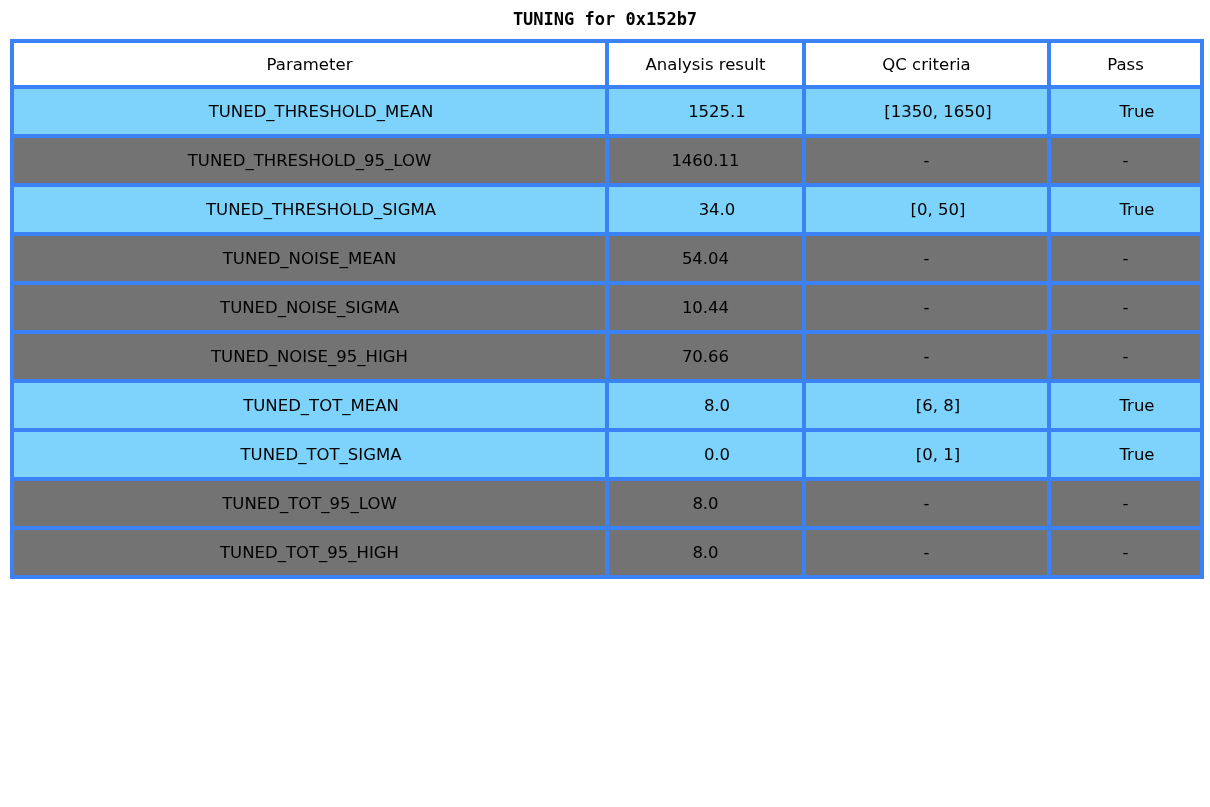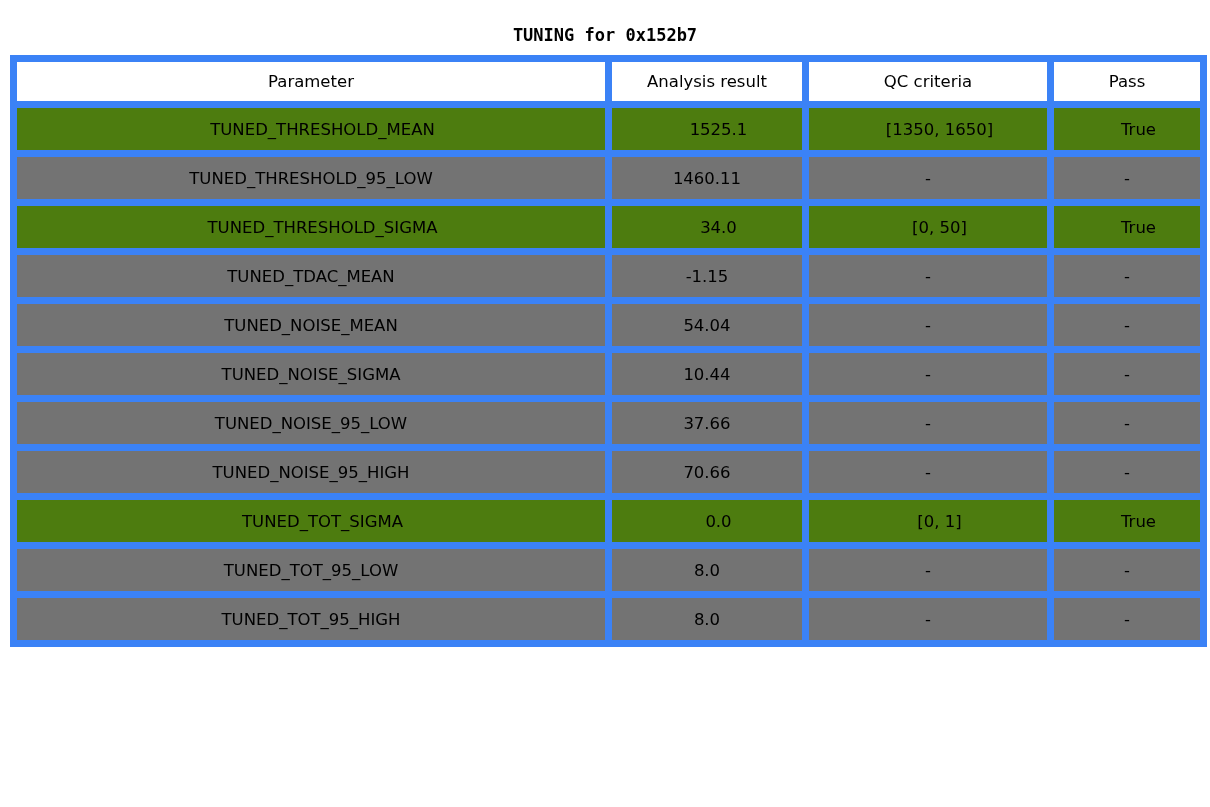--- a/index.html
+++ b/index.html
@@ -12,21 +12,20 @@
     height: 807px;
     font-family: "DejaVu Sans", sans-serif;
     color: #000000;
     overflow: hidden;
   }
   .page {
     position: relative;
     width: 1210px;
     height: 701px;
     box-sizing: border-box;
-    margin-top: 16px;
   }
   .title {
     text-align: center;
     font-family: "DejaVu Sans Mono", monospace;
     font-size: 17px;
     font-weight: bold;
     letter-spacing: 0px;
     padding-top: 8px;
     padding-bottom: 0px;
     line-height: 22px;
@@ -39,37 +38,37 @@
     border-collapse: collapse;
     width: 1190px;
     table-layout: fixed;
     margin-top: 9px;
   }
   table.qc col.c0 { width: 595px; }
   table.qc col.c1 { width: 197px; }
   table.qc col.c2 { width: 245px; }
   table.qc col.c3 { width: 153px; }
   table.qc th, table.qc td {
-    border: 7px solid #3b82f6;
+    border: 4px solid #3b82f6;
     text-align: center;
     vertical-align: middle;
     font-size: 16.5px;
     font-weight: normal;
     height: 49px;
     padding: 0 4px;
     box-sizing: border-box;
     white-space: nowrap;
     overflow: hidden;
   }
   table.qc thead th {
     height: 46px;
     font-size: 16.5px;
   }
   tr.pass td {
-    background: #4d7c0f;
+    background: #7dd3fc;
     padding-left: 27px;
   }
   tr.plain td {
     background: #737373;
   }
 </style>
 </head>
 <body>
 
 <div class="page">
@@ -105,48 +104,42 @@
             <td>-</td>
             <td>-</td>
           </tr>
           <tr class="pass">
             <td>TUNED_THRESHOLD_SIGMA</td>
             <td>34.0</td>
             <td>[0, 50]</td>
             <td>True</td>
           </tr>
           <tr class="plain">
-            <td>TUNED_TDAC_MEAN</td>
-            <td>-1.15</td>
-            <td>-</td>
-            <td>-</td>
-          </tr>
-          <tr class="plain">
             <td>TUNED_NOISE_MEAN</td>
             <td>54.04</td>
             <td>-</td>
             <td>-</td>
           </tr>
           <tr class="plain">
             <td>TUNED_NOISE_SIGMA</td>
             <td>10.44</td>
             <td>-</td>
             <td>-</td>
           </tr>
           <tr class="plain">
-            <td>TUNED_NOISE_95_LOW</td>
-            <td>37.66</td>
-            <td>-</td>
-            <td>-</td>
-          </tr>
-          <tr class="plain">
             <td>TUNED_NOISE_95_HIGH</td>
             <td>70.66</td>
             <td>-</td>
             <td>-</td>
+          </tr>
+          <tr class="pass">
+            <td>TUNED_TOT_MEAN</td>
+            <td>8.0</td>
+            <td>[6, 8]</td>
+            <td>True</td>
           </tr>
           <tr class="pass">
             <td>TUNED_TOT_SIGMA</td>
             <td>0.0</td>
             <td>[0, 1]</td>
             <td>True</td>
           </tr>
           <tr class="plain">
             <td>TUNED_TOT_95_LOW</td>
             <td>8.0</td>

